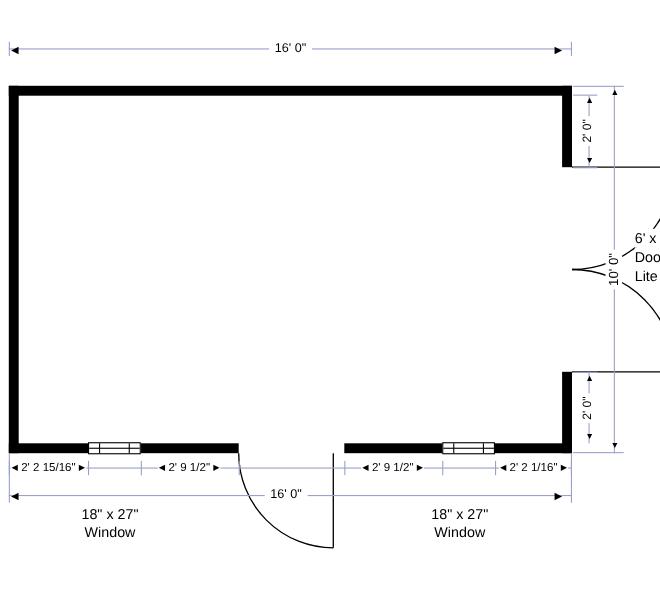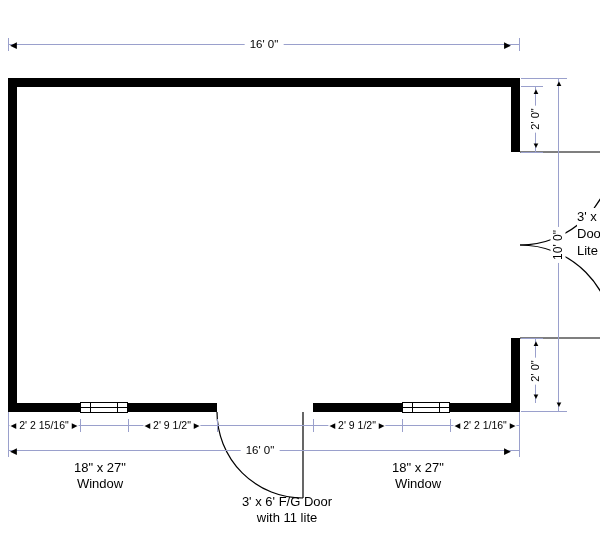--- a/index.html
+++ b/index.html
@@ -149,24 +149,20 @@
   <div class="lbl" style="left:40px;top:460px;width:120px;">
     <div>18" x 27"</div>
     <div>Window</div>
   </div>
 
   <div class="lbl" style="left:358px;top:460px;width:120px;">
     <div>18" x 27"</div>
     <div>Window</div>
   </div>
 
-  <div class="lbl" style="left:207px;top:494px;width:160px;">
-    <div>3' x 6' F/G Door</div>
-    <div>with 11 lite</div>
-  </div>
 
   <div class="sidelbl" style="left:577px;top:208px;">
-    <div><span>3' x</span></div>
+    <div><span>6' x</span></div>
     <div><span>Door</span></div>
     <div><span>Lite</span></div>
   </div>
 
 </div>
 
 </body></html>

